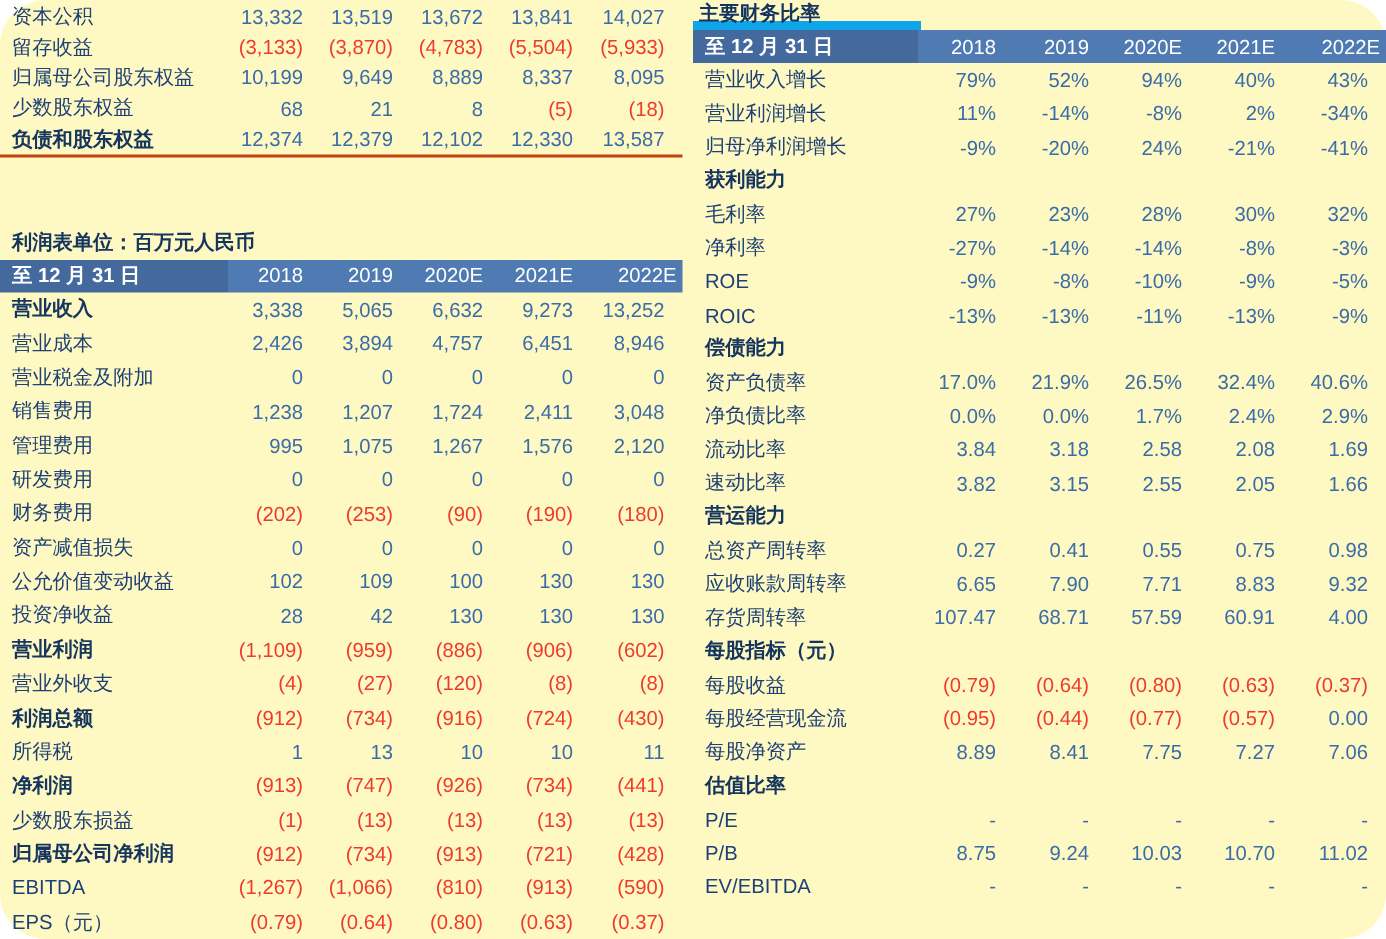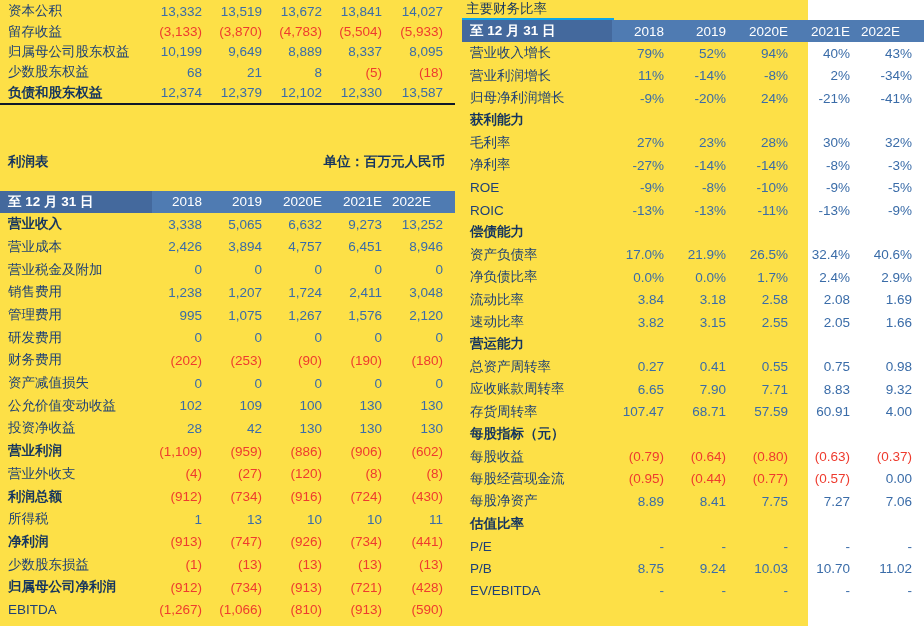--- a/index.html
+++ b/index.html
@@ -1,48 +1,48 @@
 <!DOCTYPE html>
 <html><head>
 <meta charset="utf-8">
 <style>
   html,body{margin:0;padding:0;background:#ffffff;}
   body{width:924px;height:626px;overflow:hidden;
        font-family:"Liberation Sans","DejaVu Sans",sans-serif;
        font-size:13.5px;color:#1e4076;-webkit-font-smoothing:antialiased;}
-  .page{position:relative;width:808px;height:626px;background:#fde047;}
+  .page{position:relative;width:924px;height:626px;background:#fef9c3;border-radius:30px;}
   .panel{position:absolute;top:0;}
   .panel-left{left:0;width:455px;}
   .panel-right{left:462px;width:462px;}
 
   table{border-collapse:collapse;table-layout:fixed;width:100%;}
   td,th{padding:0;white-space:nowrap;overflow:hidden;font-weight:normal;}
   td.lbl{text-align:left;padding-left:8px;color:#1e4076;}
   td.num{text-align:right;padding-right:10px;color:#3a6ca8;}
   td.num:last-child{padding-right:12px;}
   tr.bold td.lbl, tr.section td.lbl{font-weight:bold;color:#15355f;}
   td.num.neg{color:#ee3b2e;}
 
   .t-balance td{height:20.4px;}
-  .t-balance tr.bold td{border-bottom:2px solid #0f172a;}
+  .t-balance tr.bold td{border-bottom:2px solid #c2410c;}
   .t-income td{height:22.7px;}
   .t-right td{height:22.42px;}
 
   thead th{background:#4f7bb2;color:#ffffff;height:22px;}
   thead th.hlbl{background:#44699d;text-align:left;padding-left:8px;font-weight:bold;}
   thead th.hyr{text-align:right;padding-right:10px;font-weight:normal;}
-  thead th.hyr:last-child{padding-right:24px;}
-
-  .income-title{margin-top:42px;height:24px;display:flex;justify-content:space-between;
-                align-items:flex-end;padding-bottom:20px;}
+  thead th.hyr:last-child{padding-right:4px;}
+
+  .income-title{margin-top:42px;height:24px;display:flex;justify-content:flex-start;
+                align-items:flex-end;padding-bottom:2px;}
   .income-title .tt{font-weight:bold;color:#15355f;padding-left:8px;}
   .income-title .unit{font-weight:bold;color:#15355f;padding-right:10px;}
 
   .right-title{height:20px;padding-left:4px;box-sizing:border-box;width:152px;
-               border-bottom:2px solid #0ea5e9;font-weight:normal;color:#15355f;}
+               border-bottom:6px solid #0ea5e9;font-weight:bold;color:#15355f;}
   .mt1{margin-top:1px;}
 </style>
 </head>
 <body>
 
 <div class="page">
 
   <div class="panel panel-left">
     <table class="t-balance mt1">
       <colgroup>

